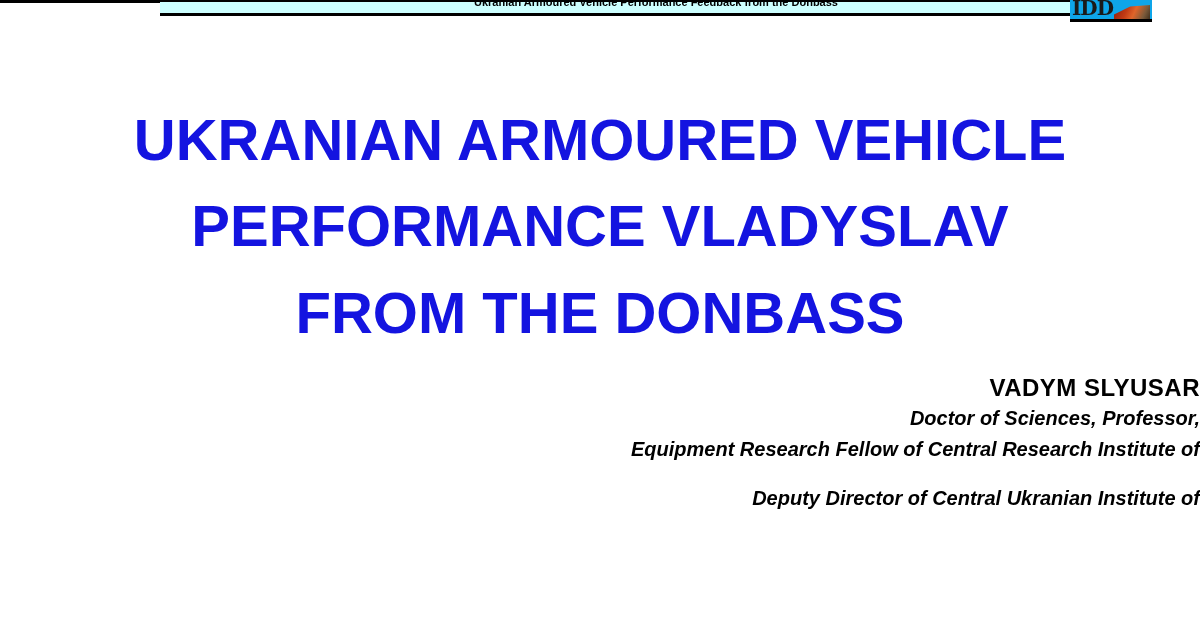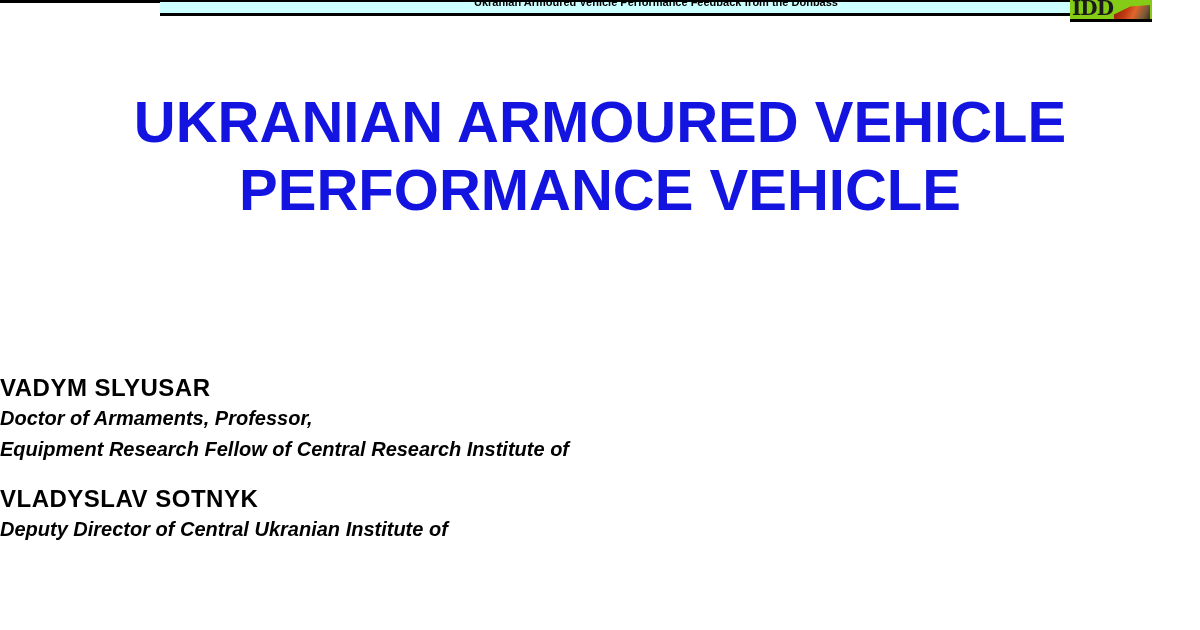--- a/index.html
+++ b/index.html
@@ -56,21 +56,21 @@
     white-space: nowrap;
     line-height: 1;
     transform: translateY(-5px);
   }
   .banner-logo {
     position: absolute;
     top: 0;
     right: 0;
     width: 82px;
     height: 22px;
-    background: #84cc16;
+    background: #0ea5e9;
     border-bottom: 3px solid #000000;
     box-sizing: border-box;
     display: flex;
     align-items: center;
     justify-content: flex-start;
     overflow: hidden;
   }
   .logo-mark {
     font-family: "DejaVu Serif", serif;
     font-size: 20px;
@@ -99,29 +99,30 @@
     width: 1200px;
     text-align: center;
   }
   .title-line {
     font-size: 58px;
     font-weight: bold;
     color: #1414e0;
     line-height: 1.18;
     letter-spacing: 0px;
     white-space: nowrap;
+    margin-top: 18px;
   }
 
   
   .authors {
     position: absolute;
     top: 372px;
     left: 0;
     width: 1200px;
-    text-align: left;
+    text-align: right;
     color: #000000;
   }
   .author-name {
     font-size: 24px;
     font-weight: bold;
     line-height: 1.3;
     letter-spacing: 0.5px;
   }
   .author-role {
     font-size: 20px;
@@ -144,25 +145,25 @@
       <span class="banner-text">Ukranian Armoured Vehicle Performance Feedback from the Donbass</span>
     </div>
     <div class="banner-logo">
       <span class="logo-mark">IDD</span>
       <span class="logo-swoosh"></span>
     </div>
   </div>
 
   <div class="title-block">
     <div class="title-line">UKRANIAN ARMOURED VEHICLE</div>
-    <div class="title-line">PERFORMANCE VEHICLE</div>
+    <div class="title-line">PERFORMANCE VLADYSLAV</div>
+    <div class="title-line">FROM THE DONBASS</div>
   </div>
 
   <div class="authors">
     <div class="author-name">VADYM  SLYUSAR</div>
-    <div class="author-role">Doctor of Armaments, Professor,</div>
+    <div class="author-role">Doctor of Sciences, Professor,</div>
     <div class="author-role">Equipment Research Fellow of Central Research Institute of</div>
     <div class="author-gap"></div>
-    <div class="author-name">VLADYSLAV SOTNYK</div>
     <div class="author-role">Deputy Director  of Central Ukranian Institute of</div>
   </div>
 
 </div>
 
 </body></html>

